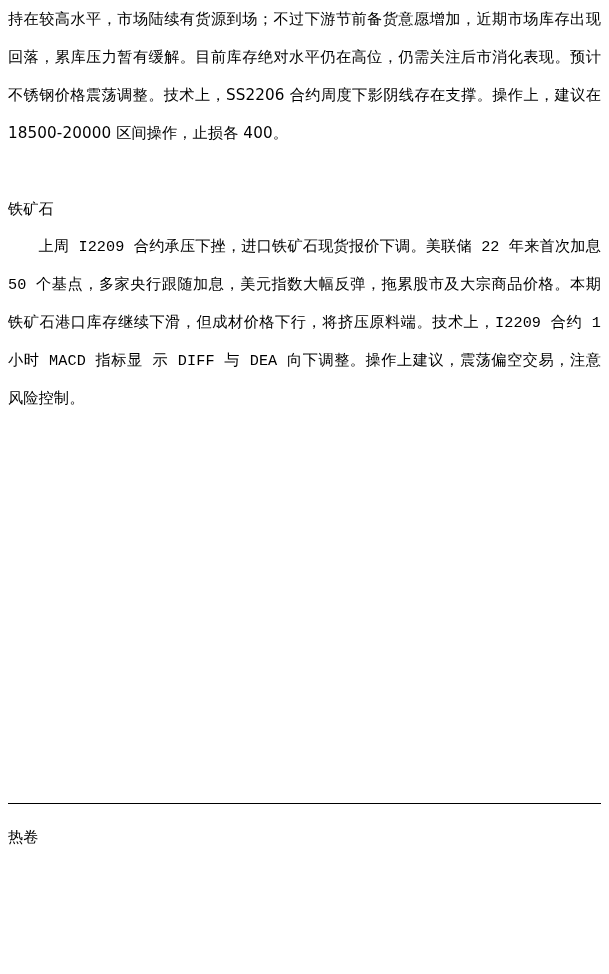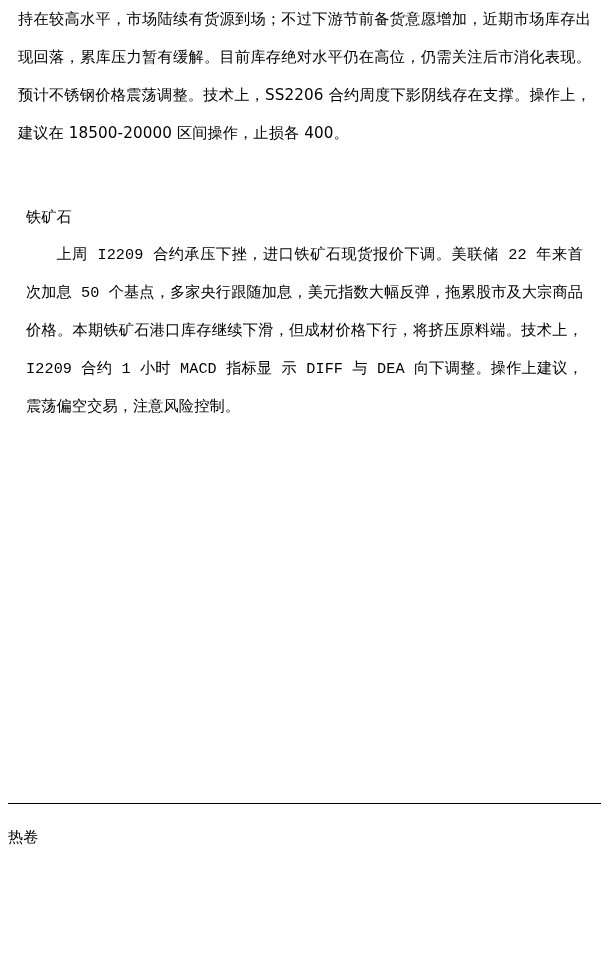--- a/index.html
+++ b/index.html
@@ -12,21 +12,21 @@
     height: 974px;
     font-family: "DejaVu Sans", "Liberation Sans", sans-serif;
     color: #000000;
     overflow: hidden;
   }
   .page {
     position: relative;
     width: 609px;
     height: 856px;
     box-sizing: border-box;
-    padding: 0 18px;
+    padding: 0 8px;
   }
   .para {
     font-size: 15.2px;
     line-height: 38px;
     text-align: justify;
     text-justify: inter-ideograph;
     letter-spacing: 0.1px;
     margin: 0;
     word-break: break-all;
   }
@@ -37,21 +37,21 @@
   .heading {
     font-size: 15.2px;
     line-height: 38px;
     margin: 0;
     font-weight: normal;
   }
   .spacer-lg {
     height: 38px;
   }
   .block {
-    margin: 8px;
+    margin: 0;
   }
   .hr {
     border: none;
     border-top: 1px solid #000000;
     margin: 0;
     height: 0;
   }
   .footer-area {
     position: absolute;
     left: 8px;

